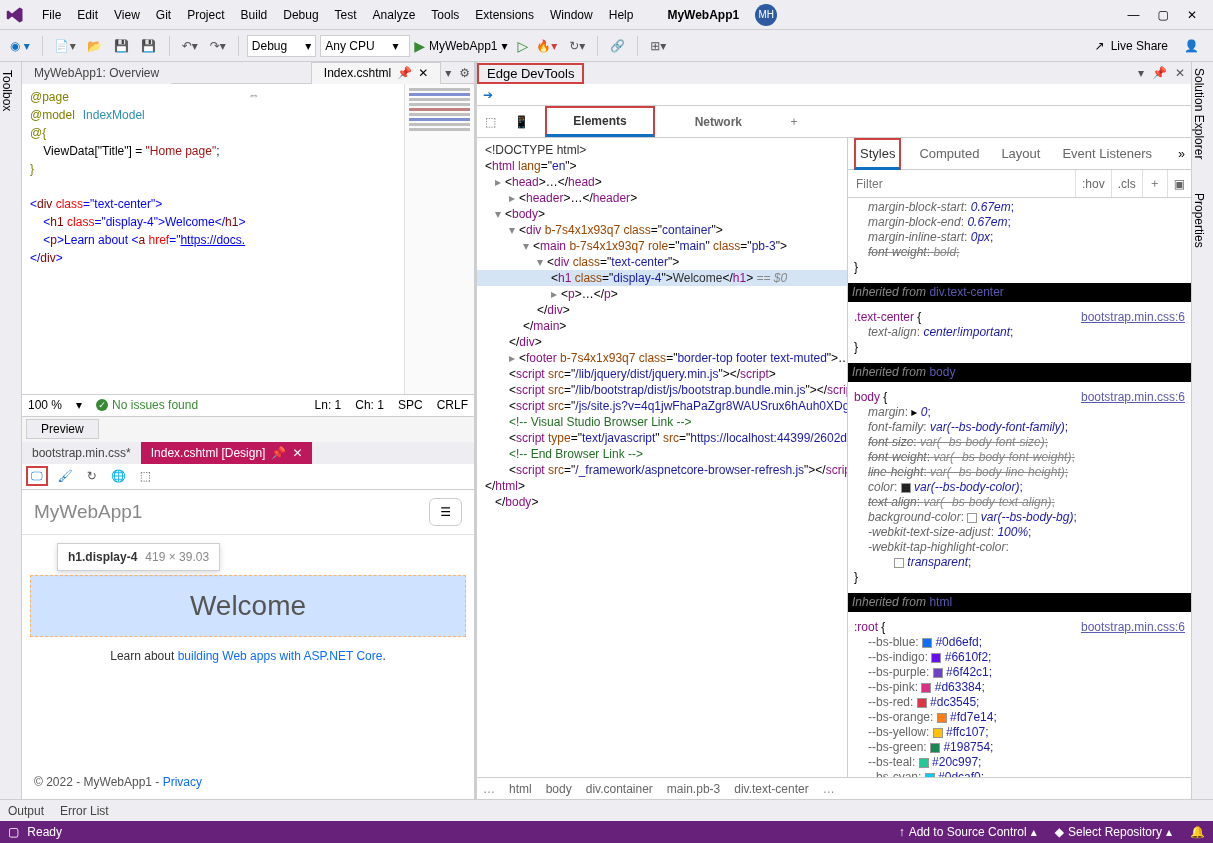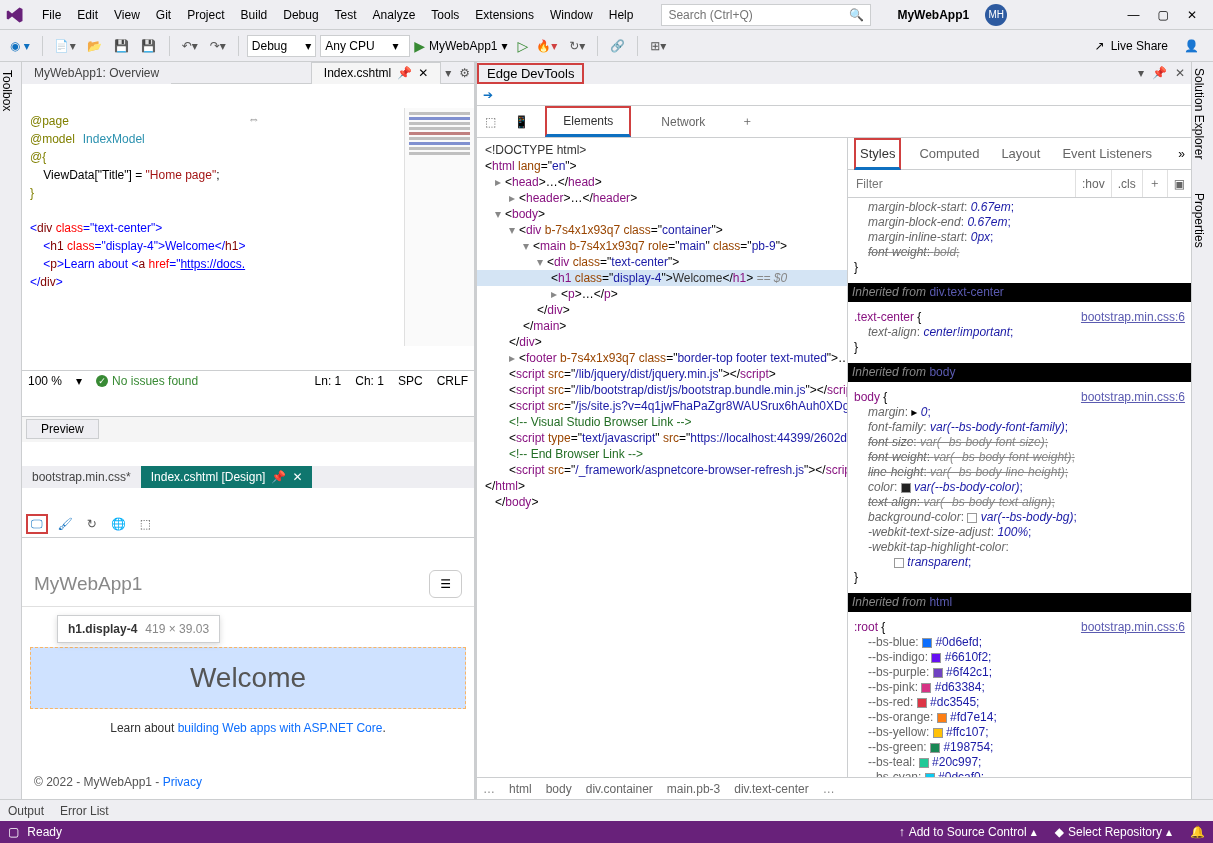--- a/index.html
+++ b/index.html
@@ -20,21 +20,21 @@
 .toolbar { height: 32px; background: #eeeef2; display: flex; align-items: center; padding: 0 6px; gap: 4px; border-bottom: 1px solid #ccced0; }
 .tb-btn { padding: 2px 4px; color: #555; cursor: pointer; }
 .tb-dropdown { border: 1px solid #ccced0; background: #fff; height: 22px; padding: 0 4px; display: flex; align-items: center; gap: 18px; }
 .tb-sep { width: 1px; height: 20px; background: #ccced0; margin: 0 4px; }
 .play-btn { color: #388a34; font-size: 14px; }
 .live-share { margin-left: auto; display: flex; align-items: center; gap: 6px; padding-right: 8px; }
 
 
 .main-area { display: flex; height: calc(100% - 30px - 32px - 22px - 22px); }
 .toolbox-tab { width: 22px; background: #eeeef2; border-right: 1px solid #ccced0; writing-mode: vertical-lr; padding-top: 8px; font-size: 12px; text-align: left; }
-.left-panel { width: 455px; display: flex; flex-direction: column; border-right: 3px solid #ccced0; gap: 24px; }
+.left-panel { width: 455px; display: flex; flex-direction: column; border-right: 3px solid #ccced0; }
 .right-panel { flex: 1; display: flex; flex-direction: column; }
 .right-tabs { width: 22px; background: #eeeef2; border-left: 1px solid #ccced0; writing-mode: vertical-lr; padding-top: 6px; font-size: 12px; }
 .right-tabs span { margin-bottom: 30px; display: inline-block; }
 
 
 .doc-tabs { height: 22px; background: #eeeef2; display: flex; align-items: center; border-bottom: 1px solid #ccced0; }
 .doc-tab { padding: 3px 12px; height: 22px; display: flex; align-items: center; gap: 6px; }
 .doc-tab.inactive { background: #eeeef2; color: #444; }
 .doc-tab.active { background: #f5f5f5; border: 1px solid #ccced0; border-bottom: none; }
 
@@ -59,21 +59,21 @@
 .editor-status .right { margin-left: auto; display: flex; gap: 14px; }
 .no-issues { color: #388a34; display: flex; align-items: center; gap: 4px; }
 
 
 .preview-bar { height: 26px; border-top: 1px solid #ccced0; background: #f5f5f5; display: flex; align-items: center; padding: 0 4px; }
 .preview-btn { border: 1px solid #ccced0; padding: 2px 14px; background: #eeeef2; }
 
 
 .design-tabs { height: 22px; background: #eeeef2; display: flex; align-items: center; }
 .design-tab { padding: 3px 10px; height: 22px; display: flex; align-items: center; gap: 6px; }
-.design-tab.active { background: #0f766e; color: #fff; }
+.design-tab.active { background: #be185d; color: #fff; }
 .design-tab.inactive { color: #444; }
 
 
 .design-toolbar { height: 26px; border-bottom: 1px solid #ccced0; display: flex; align-items: center; padding: 0 4px; gap: 6px; }
 .design-tb-btn { padding: 2px 4px; color: #555; }
 .design-tb-btn.highlight { border: 2px solid #d04040; padding: 1px 3px; color: #0e70c0; }
 
 
 .browser-preview { flex: 1; background: #fff; padding: 0; overflow: hidden; position: relative; }
 .bp-nav { display: flex; align-items: center; justify-content: space-between; padding: 8px 12px; border-bottom: 1px solid #e0e0e0; }
@@ -91,21 +91,21 @@
 
 .devtools-tab { height: 22px; background: #eeeef2; display: flex; align-items: center; }
 .devtools-tab-label { border: 2px solid #d04040; padding: 1px 8px; font-size: 13px; }
 .devtools-pins { margin-left: auto; display: flex; gap: 8px; padding-right: 6px; color: #555; }
 .devtools-toolbar { height: 22px; border-bottom: 1px solid #ccced0; display: flex; align-items: center; padding: 0 6px; }
 .dt-arrow { color: #0e70c0; }
 
 
 .dt-tabrow { height: 32px; display: flex; align-items: center; border-bottom: 1px solid #ccced0; padding-left: 6px; gap: 14px; }
 .dt-icon { color: #666; padding: 2px; }
-.dt-tab { padding: 6px 16px; color: #666; cursor: pointer; }
+.dt-tab { padding: 6px 26px; color: #666; cursor: pointer; font-weight: bold; }
 .dt-tab.active { border: 2px solid #d04040; border-bottom: 3px solid #0e70c0; color: #333; }
 .dt-plus { color: #666; padding: 2px 6px; }
 
 
 .dt-body { flex: 1; display: flex; overflow: hidden; }
 .dom-tree { width: 370px; overflow: auto; font-family: Consolas, monospace; font-size: 12px; line-height: 16px; padding: 4px 0; }
 .dom-line { white-space: nowrap; padding-left: 8px; }
 .dom-line .t { color: #881280; }
 .dom-line .a { color: #994500; }
 .dom-line .v { color: #1a1aa6; }
@@ -163,24 +163,20 @@
   <span class="menu-item">Git</span>
   <span class="menu-item">Project</span>
   <span class="menu-item">Build</span>
   <span class="menu-item">Debug</span>
   <span class="menu-item">Test</span>
   <span class="menu-item">Analyze</span>
   <span class="menu-item">Tools</span>
   <span class="menu-item">Extensions</span>
   <span class="menu-item">Window</span>
   <span class="menu-item">Help</span>
-  <div class="searchbox">
-    <input placeholder="Search (Ctrl+Q)" style="">
-    <span class="search-icon">🔍</span>
-  </div>
   <span class="project-name">MyWebApp1</span>
   <div class="avatar">MH</div>
   <div class="win-controls">
     <span>—</span>
     <span>▢</span>
     <span>✕</span>
   </div>
 </div>
 
 <div class="toolbar">
@@ -335,21 +331,21 @@
     </div>
 
     <div class="dt-body">
       <div class="dom-tree">
         <div class="dom-line"><span class="txt">&lt;!DOCTYPE html&gt;</span></div>
         <div class="dom-line">&lt;<span class="t">html</span> <span class="a">lang</span>="<span class="v">en</span>"&gt;</div>
         <div class="dom-line" style="padding-left:18px"><span class="dom-tri">▸</span>&lt;<span class="t">head</span>&gt;…&lt;/<span class="t">head</span>&gt;</div>
         <div class="dom-line" style="padding-left:32px"><span class="dom-tri">▸</span>&lt;<span class="t">header</span>&gt;…&lt;/<span class="t">header</span>&gt;</div>
         <div class="dom-line" style="padding-left:18px"><span class="dom-tri">▾</span>&lt;<span class="t">body</span>&gt;</div>
         <div class="dom-line" style="padding-left:32px"><span class="dom-tri">▾</span>&lt;<span class="t">div</span> <span class="a">b-7s4x1x93q7</span> <span class="a">class</span>="<span class="v">container</span>"&gt;</div>
-        <div class="dom-line" style="padding-left:46px"><span class="dom-tri">▾</span>&lt;<span class="t">main</span> <span class="a">b-7s4x1x93q7</span> <span class="a">role</span>="<span class="v">main</span>" <span class="a">class</span>="<span class="v">pb-9</span>"&gt;</div>
+        <div class="dom-line" style="padding-left:46px"><span class="dom-tri">▾</span>&lt;<span class="t">main</span> <span class="a">b-7s4x1x93q7</span> <span class="a">role</span>="<span class="v">main</span>" <span class="a">class</span>="<span class="v">pb-3</span>"&gt;</div>
         <div class="dom-line" style="padding-left:60px"><span class="dom-tri">▾</span>&lt;<span class="t">div</span> <span class="a">class</span>="<span class="v">text-center</span>"&gt;</div>
         <div class="dom-line selected" style="padding-left:74px">&lt;<span class="t">h1</span> <span class="a">class</span>="<span class="v">display-4</span>"&gt;<span class="txt">Welcome</span>&lt;/<span class="t">h1</span>&gt; <span class="eq">== $0</span></div>
         <div class="dom-line" style="padding-left:74px"><span class="dom-tri">▸</span>&lt;<span class="t">p</span>&gt;…&lt;/<span class="t">p</span>&gt;</div>
         <div class="dom-line" style="padding-left:60px">&lt;/<span class="t">div</span>&gt;</div>
         <div class="dom-line" style="padding-left:46px">&lt;/<span class="t">main</span>&gt;</div>
         <div class="dom-line" style="padding-left:32px">&lt;/<span class="t">div</span>&gt;</div>
         <div class="dom-line" style="padding-left:32px"><span class="dom-tri">▸</span>&lt;<span class="t">footer</span> <span class="a">b-7s4x1x93q7</span> <span class="a">class</span>="<span class="v">border-top footer text-muted</span>"&gt;…&lt;/&gt;</div>
         <div class="dom-line" style="padding-left:32px">&lt;<span class="t">script</span> <span class="a">src</span>="<span class="v">/lib/jquery/dist/jquery.min.js</span>"&gt;&lt;/<span class="t">script</span>&gt;</div>
         <div class="dom-line" style="padding-left:32px">&lt;<span class="t">script</span> <span class="a">src</span>="<span class="v">/lib/bootstrap/dist/js/bootstrap.bundle.min.js</span>"&gt;&lt;/<span class="t">script</span>&gt;</div>
         <div class="dom-line" style="padding-left:32px">&lt;<span class="t">script</span> <span class="a">src</span>="<span class="v">/js/site.js?v=4q1jwFhaPaZgr8WAUSrux6hAuh0XDg9kPS3xIVq36I0</span>"&gt;&lt;/&gt;</div>

